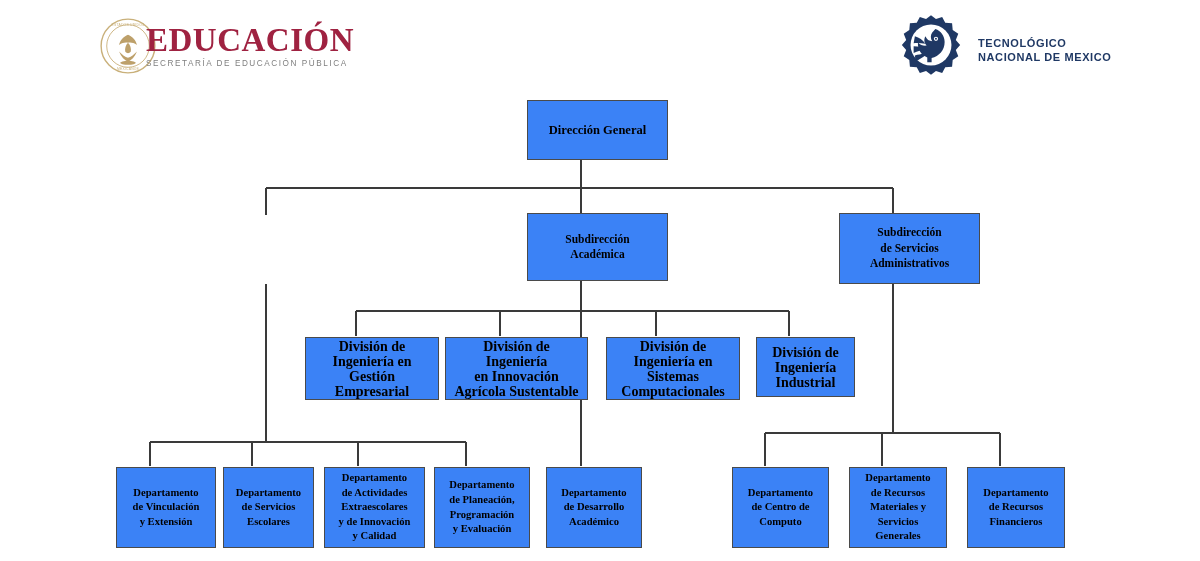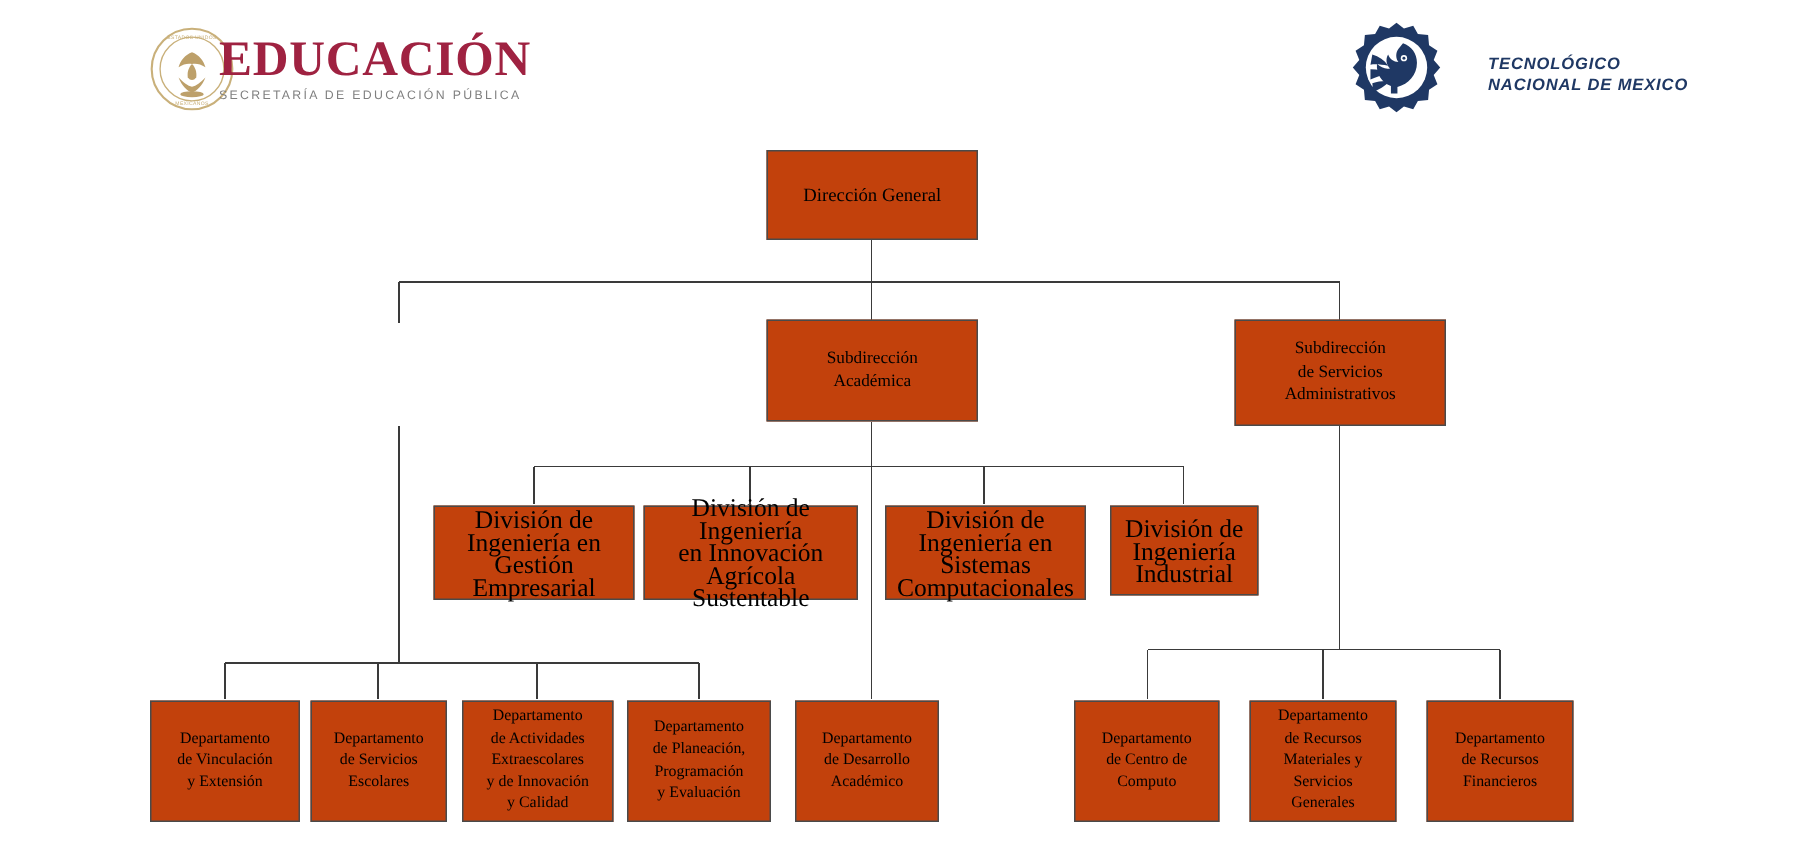--- a/index.html
+++ b/index.html
@@ -67,67 +67,67 @@
     width: 195px;
     height: 62px;
   }
   .tecnm-mark {
     position: absolute;
     left: 0; top: 0;
     width: 62px; height: 62px;
   }
   .tecnm-text {
     position: absolute;
-    left: 92px;
+    left: 78px;
     top: 22px;
     font-family: "Liberation Sans", "DejaVu Sans", sans-serif;
     font-weight: bold;
     font-size: 11px;
     letter-spacing: 0.6px;
     color: #1f3864;
     line-height: 14px;
     white-space: nowrap;
-    font-style: italic;
   }
 
   
   #lines {
     position: absolute;
     left: 0; top: 0;
     width: 1200px;
     height: 561px;
   }
 
   
   .node {
     position: absolute;
     box-sizing: border-box;
     border: 1.3px solid #4a4a4a;
-    background: #c2410c;
+    background: #3b82f6;
     display: flex;
     align-items: center;
     justify-content: center;
     text-align: center;
     font-family: "Liberation Serif", "DejaVu Serif", serif;
-    font-weight: normal;
+    font-weight: bold;
     color: #000000;
     z-index: 3;
     overflow: visible;
+    margin-left: 16px;
   }
   .node span {
     display: block;
     width: 100%;
     padding: 0 3px;
     box-sizing: border-box;
     white-space: pre-line;
   }
 
   .t1 { font-size: 12.5px; line-height: 16px; }
   .t2 { font-size: 11.5px; line-height: 15.5px; }
-  .t3 { font-size: 17px;  line-height: 15px; justify-content: center; }
+  .t3 { font-size: 14px;  line-height: 15px; justify-content: center; }
   .t4 { font-size: 10.6px; line-height: 14.6px; }
 </style>
 </head>
 <body>
 
 <div id="page">
 
   <div class="logo-sep">
     <svg class="sep-seal" viewBox="0 0 100 100">
       <circle cx="50" cy="50" r="48" fill="none" stroke="#c9b07a" stroke-width="2.5"></circle>

